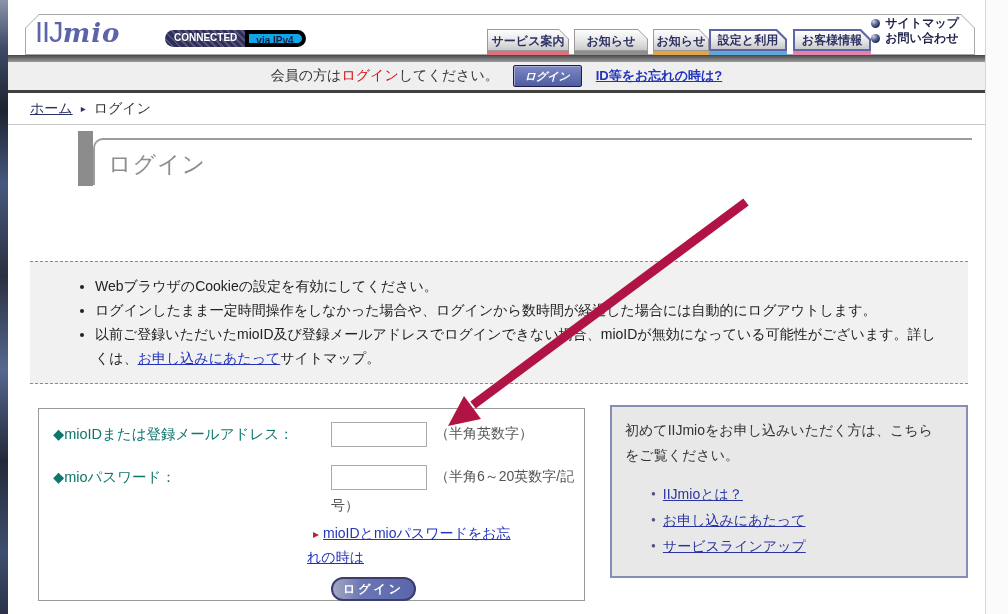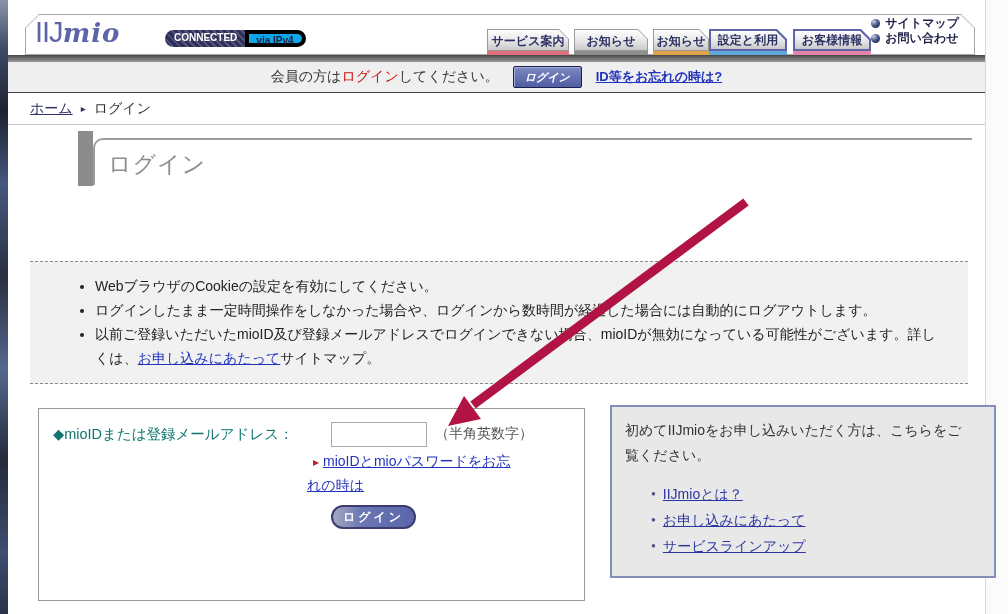--- a/index.html
+++ b/index.html
@@ -39,21 +39,21 @@
     clip-path:polygon(0 0, calc(100% - 9px) 0, 100% 9px, 100% 100%, 0 100%);
     display:flex; align-items:flex-end; justify-content:center; }
   .tab.selected .tab-face { inset:2px; }
   .tab-face span { font-size:12px; font-weight:bold; color:#2e3263; letter-spacing:0; white-space:nowrap; }
   .tab-strip { height:4px; width:100%; }
 
   
   .dark-bar { position:absolute; left:8px; top:55px; width:977px; height:7px;
     background:linear-gradient(180deg,#454545 0%,#6e6e6e 45%,#9a9a9a 100%); }
   .login-strip { position:absolute; left:8px; top:62px; width:977px; height:31px; background:#efefef;
-    border-bottom:1px solid #404040; display:flex; align-items:center; justify-content:center; gap:14px; }
+    border-bottom:3px solid #404040; display:flex; align-items:center; justify-content:center; gap:14px; }
   .login-strip .msg { font-size:14px; color:#333; }
   .login-strip .msg .em { color:#cc1111; }
   .bar-login-btn { font-size:11px; font-weight:bold; color:#fff; background:linear-gradient(180deg,#7d89c2 0%,#4f5da2 100%);
     border:1px solid #1e1e4e; box-shadow:inset 1px 1px 0 #a4adda; border-radius:2px; padding:3px 11px 2px; cursor:pointer; font-style:italic; }
   .bar-forgot { font-size:13px; font-weight:bold; color:#2233bb; text-decoration:underline; cursor:pointer; }
 
   
   .breadcrumb { position:absolute; left:8px; top:93px; width:977px; height:32px; background:#fff;
     border-bottom:1px solid #c8c8c8; display:flex; align-items:center; padding-left:22px; gap:8px; font-size:14px; }
   .crumb-home { color:#2e3263; text-decoration:underline; cursor:pointer; }
@@ -84,21 +84,21 @@
   .form-content { width:246px; line-height:29px; font-size:14px; color:#555; }
   .form-content input { width:96px; height:25px; border:1px solid #a9a9af; background:#fff; vertical-align:middle; margin-right:4px; font-size:13px; padding:0 3px; }
   .forgot { margin:2px 0 0 268px; width:210px; font-size:14px; line-height:23px; }
   .forgot .arrow { color:#b3223a; font-size:12px; margin:0 4px 0 6px; }
   .forgot a { color:#2233bb; text-decoration:underline; cursor:pointer; }
   .submit-btn { display:block; margin:8px 0 0 292px; width:85px; height:24px; border-radius:12px;
     border:2px solid #3c3c70; background:linear-gradient(90deg,#a3a8c2 0%,#6b76b4 35%,#5b66ab 100%);
     color:#fff; font-size:12px; font-weight:bold; letter-spacing:3px; cursor:pointer; line-height:18px; }
 
   
-  .info-box { position:absolute; left:610px; top:405px; width:386px; height:173px; background:#e8e8e8;
+  .info-box { position:absolute; left:610px; top:405px; width:358px; height:173px; background:#e8e8e8;
     border:2px solid #848eb9; padding:11px 28px 0 13px; }
   .info-box .info-text { font-size:14px; color:#333; line-height:25px; }
   .info-links { margin:13px 0 0 26px; list-style:none; }
   .info-links li { font-size:14px; line-height:26px; display:flex; align-items:center; gap:7px; }
   .info-links .blt { color:#4a5584; font-size:8px; }
   .info-links a { color:#2a35a0; text-decoration:underline; cursor:pointer; }
 
   .annot { position:absolute; left:0; top:0; z-index:20; pointer-events:none; }
 </style>
 </head>
@@ -203,20 +203,27 @@
       <li><span>以前ご登録いただいたmioID及び登録メールアドレスでログインできない場合、mioIDが無効になっている可能性がございます。詳しくは、</span><a class="inline-link">お申し込みにあたって</a><span>サイトマップ。</span></li>
     </ul>
   </div>
 
   <div class="form-box">
     <div class="form-row r1">
       <span class="form-label">◆mioIDまたは登録メールアドレス：</span>
       <span class="form-content">
         <input type="text" value="" style="">
         <span>（半角英数字）</span>
+      </span>
+    </div>
+    <div class="form-row r2">
+      <span class="form-label">◆mioパスワード：</span>
+      <span class="form-content">
+        <input type="text" value="" style="">
+        <span>（半角6～20英数字/記号）</span>
       </span>
     </div>
     <div class="forgot">
       <span class="arrow">▸</span><a>mioIDとmioパスワードをお忘れの時は</a>
     </div>
     <button class="submit-btn">ログイン</button>
   </div>
 
   <div class="info-box">
     <div class="info-text">初めてIIJmioをお申し込みいただく方は、こちらをご覧ください。</div>

